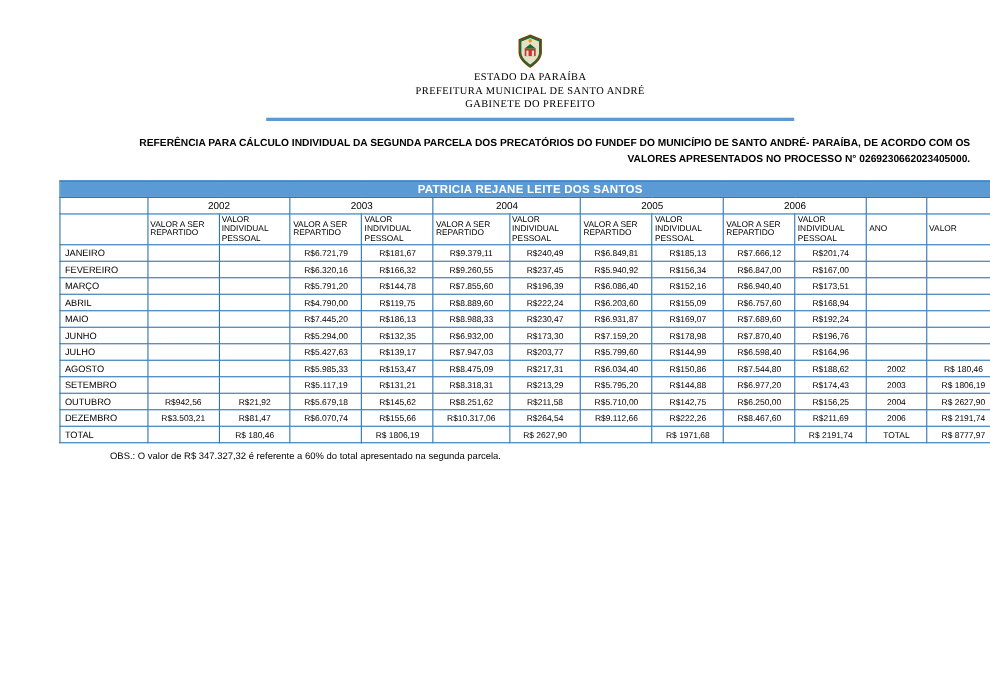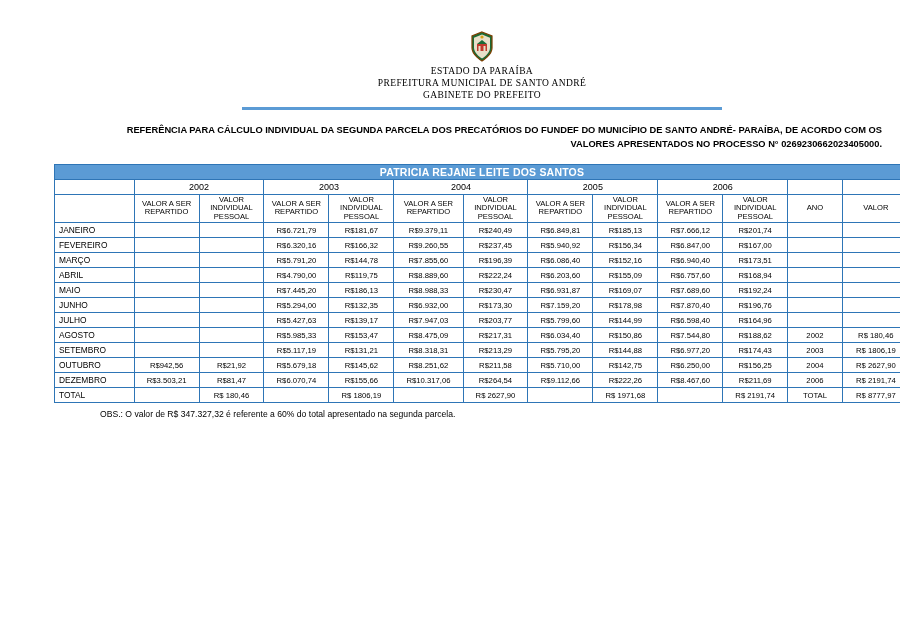--- a/index.html
+++ b/index.html
@@ -43,21 +43,21 @@
   .title-row td{
     background:#5b9bd5;
     color:#ffffff;
     font-weight:bold;
     text-align:center;
     font-size:10.5px;
     height:19px;
     letter-spacing:.2px;
   }
   .year-row td{ text-align:center; font-size:9px; height:17px; }
-  .sub-row td{ text-align:center; font-size:7.6px; line-height:1.12; height:38px; }
+  .sub-row td{ text-align:left; font-size:7.6px; line-height:1.12; height:38px; }
   .month{ padding-left:4px !important; font-size:8.4px; text-align:left; }
   .num{ text-align:center; font-size:7.7px; }
   .total-row .month{ font-size:8.4px; }
   .obs{
     width:856px;margin:6px auto 0;
     font-size:8.6px; padding-left:46px; box-sizing:border-box;
   }
 </style>
 </head>
 <body>

